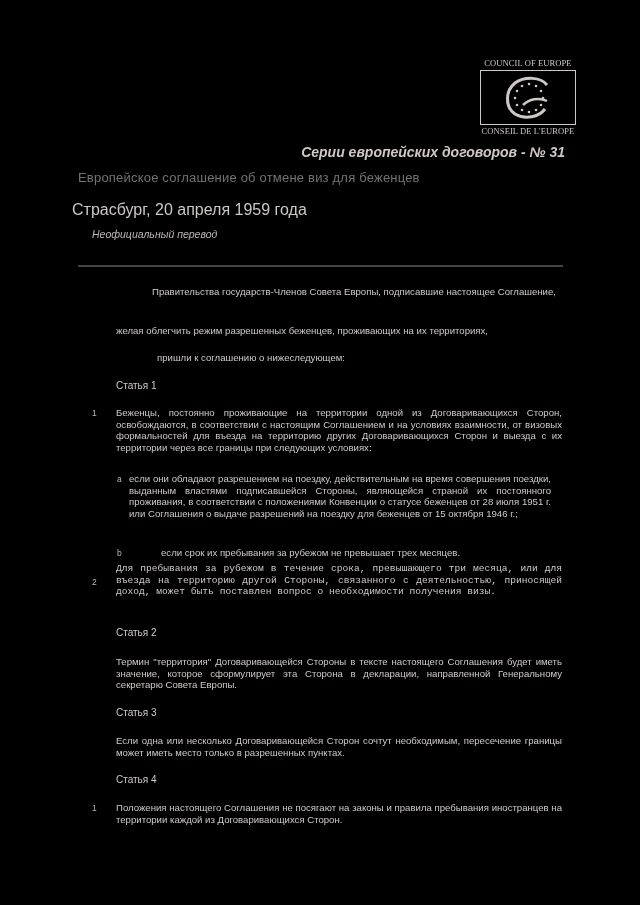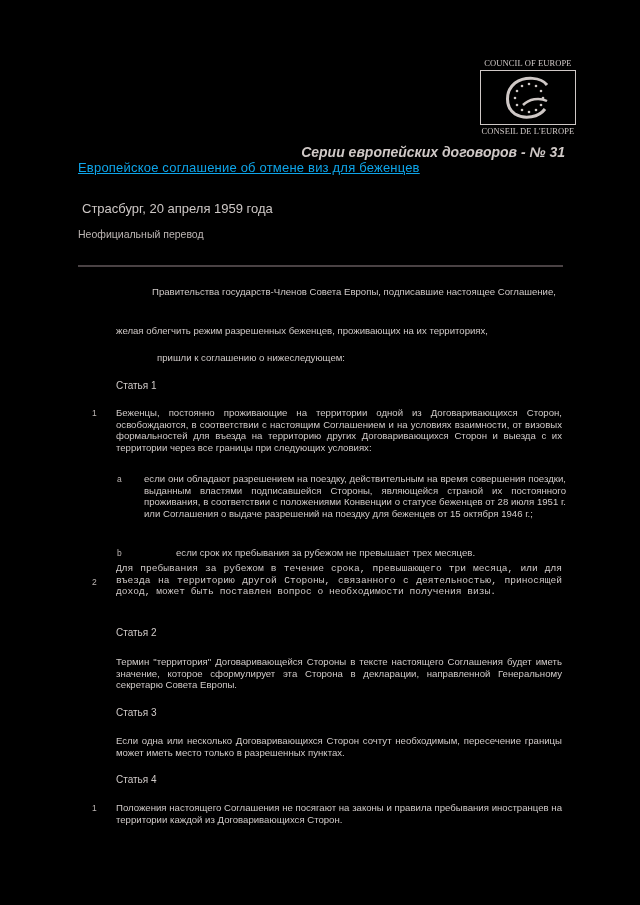--- a/index.html
+++ b/index.html
@@ -50,41 +50,41 @@
       top: 144px;
       font-size: 14px;
       font-style: italic;
       font-weight: bold;
       color: #cfc8c6;
       white-space: nowrap;
     }
     .title {
       position: absolute;
       left: 78px;
-      top: 160px;
+      top: 170px;
       font-size: 13px;
-      color: #0ea5e9;
+      color: #737373;
       letter-spacing: 0.2px;
       white-space: nowrap;
-      text-decoration: underline;
     }
     .place-date {
       position: absolute;
-      left: 82px;
+      left: 72px;
       top: 201px;
-      font-size: 13px;
+      font-size: 16px;
       color: #cdc7c5;
       white-space: nowrap;
       text-align: center;
     }
     .unofficial {
       position: absolute;
-      left: 78px;
+      left: 92px;
       top: 228px;
       font-size: 10.5px;
+      font-style: italic;
       color: #bdb6b4;
       white-space: nowrap;
     }
     .rule {
       position: absolute;
       left: 78px;
       top: 265px;
       width: 485px;
       height: 2px;
       background: #4a4244;
@@ -92,21 +92,21 @@
     .para {
       position: absolute;
       left: 116px;
       width: 446px;
       font-size: 9.6px;
       line-height: 11.6px;
       color: #d0cac8;
       text-align: justify;
     }
     .para.sub {
-      left: 144px;
+      left: 129px;
       width: 422px;
     }
     .num {
       position: absolute;
       left: 92px;
       font-size: 8.5px;
       color: #bdb6b4;
     }
     .num.sub {
       left: 117px;
@@ -167,17 +167,17 @@
 <div class="num sub" style="top:548px;">b</div>
 <div class="para sub" style="top:547px;margin-left:32px;">если срок их пребывания за рубежом не превышает трех месяцев.</div>
 
 <div class="num" style="top:577px;">2</div>
 <div class="para" style="top:563px;font-family:Liberation Mono, monospace;">Для пребывания за рубежом в течение срока, превышающего три месяца, или для въезда на территорию другой Стороны, связанного с деятельностью, приносящей доход, может быть поставлен вопрос о необходимости получения визы.</div>
 
 <div class="heading" style="top:627px;">Статья 2</div>
 <div class="para" style="top:656px;">Термин "территория" Договаривающейся Стороны в тексте настоящего Соглашения будет иметь значение, которое сформулирует эта Сторона в декларации, направленной Генеральному секретарю Совета Европы.</div>
 
 <div class="heading" style="top:707px;">Статья 3</div>
-<div class="para" style="top:735px;">Если одна или несколько Договаривающихся Сторон сочтут необходимым, пересечение границы может иметь место только в разрешенных пунктах.</div>
+<div class="para" style="top:735px;">Если одна или несколько Договаривающейся Сторон сочтут необходимым, пересечение границы может иметь место только в разрешенных пунктах.</div>
 
 <div class="heading" style="top:774px;">Статья 4</div>
 <div class="num" style="top:803px;">1</div>
 <div class="para" style="top:802px;">Положения настоящего Соглашения не посягают на законы и правила пребывания иностранцев на территории каждой из Договаривающихся Сторон.</div>
 
 </body></html>

